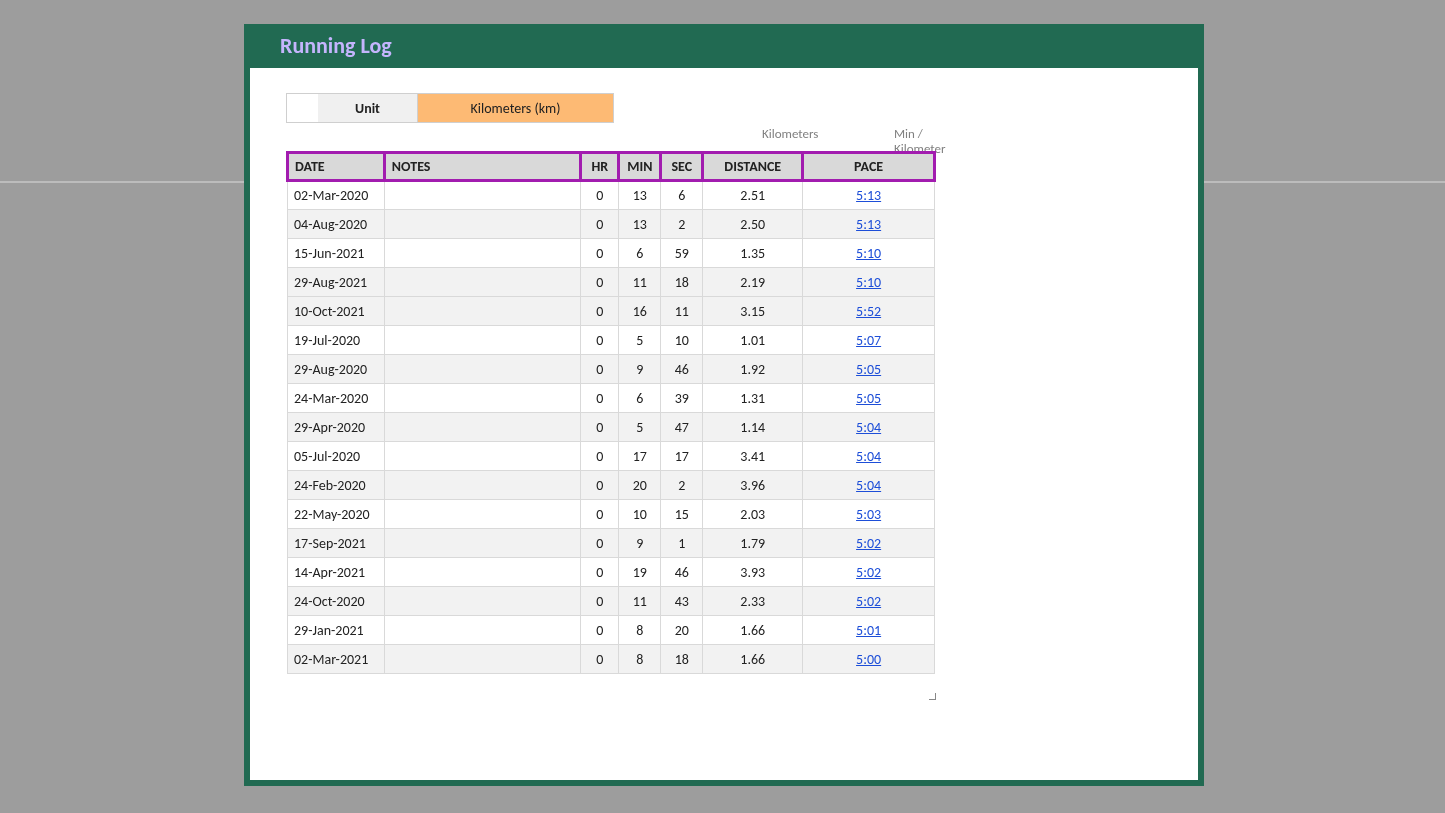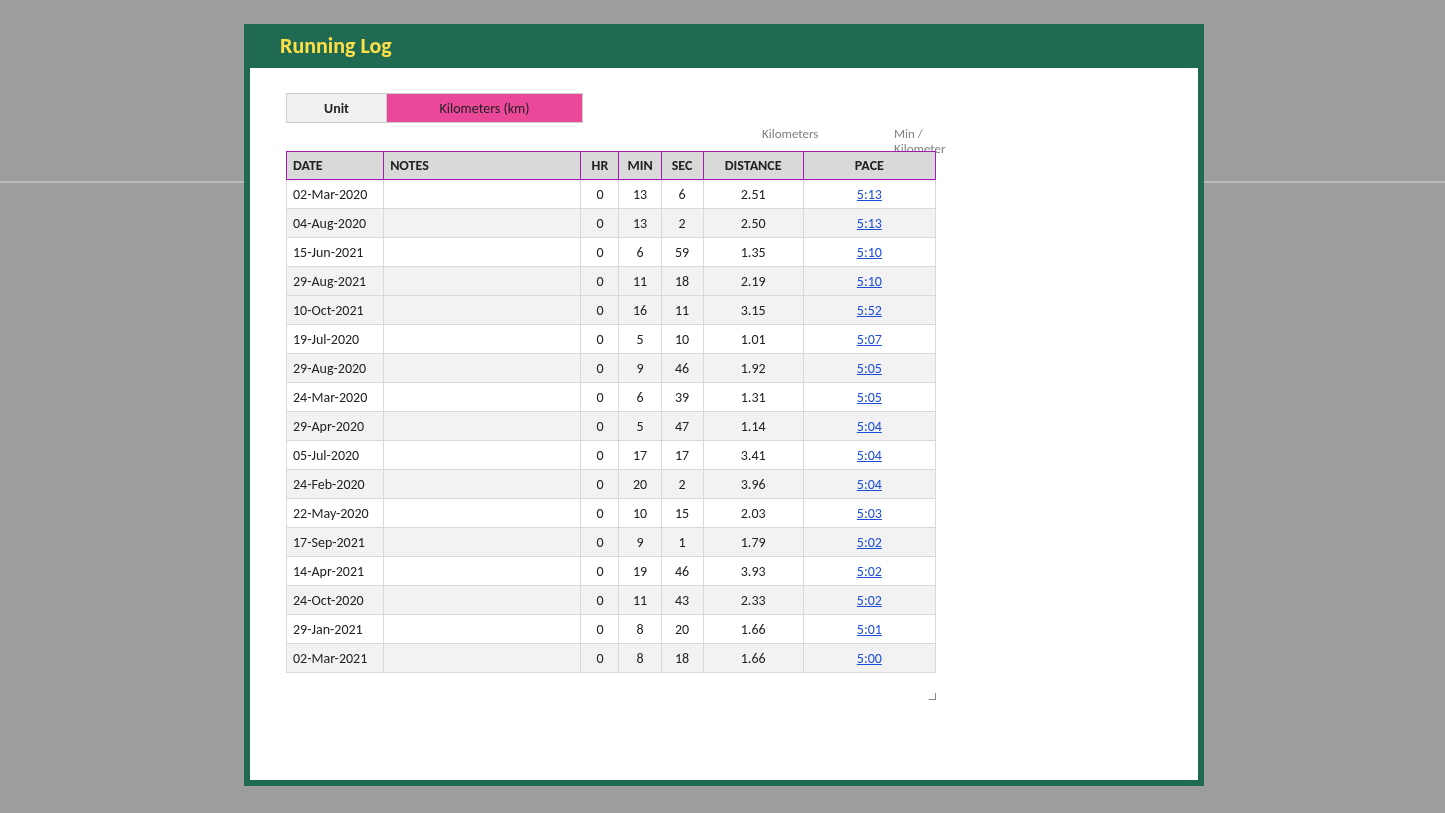--- a/index.html
+++ b/index.html
@@ -30,46 +30,47 @@
     left: 6px;
     top: 44px;
     right: 6px;
     bottom: 6px;
     background: #ffffff;
   }
   .title {
     position: absolute;
     left: 36px;
     top: 8px;
-    color: #fde047;
+    color: #c4b5fd;
     font-size: 22px;
     font-weight: 700;
   }
   .unit-box {
     position: absolute;
     left: 36px;
     top: 25px;
     display: flex;
     border: 1px solid #cfcfcf;
+    padding-left: 31px;
   }
   .unit-label {
     width: 100px;
     height: 28px;
     background: #f0f0f0;
     border-right: 1px solid #cfcfcf;
     display: flex;
     align-items: center;
     justify-content: center;
     font-weight: 700;
     font-size: 14px;
   }
   .unit-value {
     width: 195px;
     height: 28px;
-    background: #ec4899;
+    background: #fdba74;
     display: flex;
     align-items: center;
     justify-content: center;
     font-size: 14px;
   }
   .sub-labels {
     position: absolute;
     left: 36px;
     top: 58px;
     width: 650px;
@@ -90,21 +91,21 @@
     left: 36px;
     top: 83px;
     width: 650px;
     border-collapse: collapse;
     font-size: 14px;
   }
   .table th {
     background: #d9d9d9;
     font-weight: 700;
     height: 28px;
-    border: 1px solid #a21caf;
+    border: 3px solid #a21caf;
     padding: 0 6px;
     text-align: center;
   }
   .table th.left {
     text-align: left;
   }
   .table td {
     height: 29px;
     border-left: 1px solid #d9d9d9;
     border-right: 1px solid #d9d9d9;

